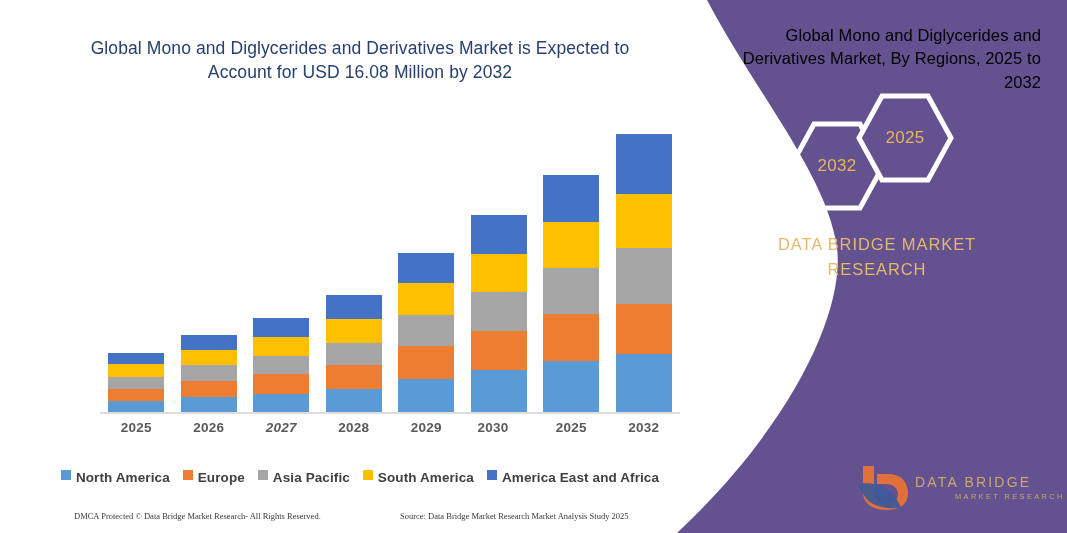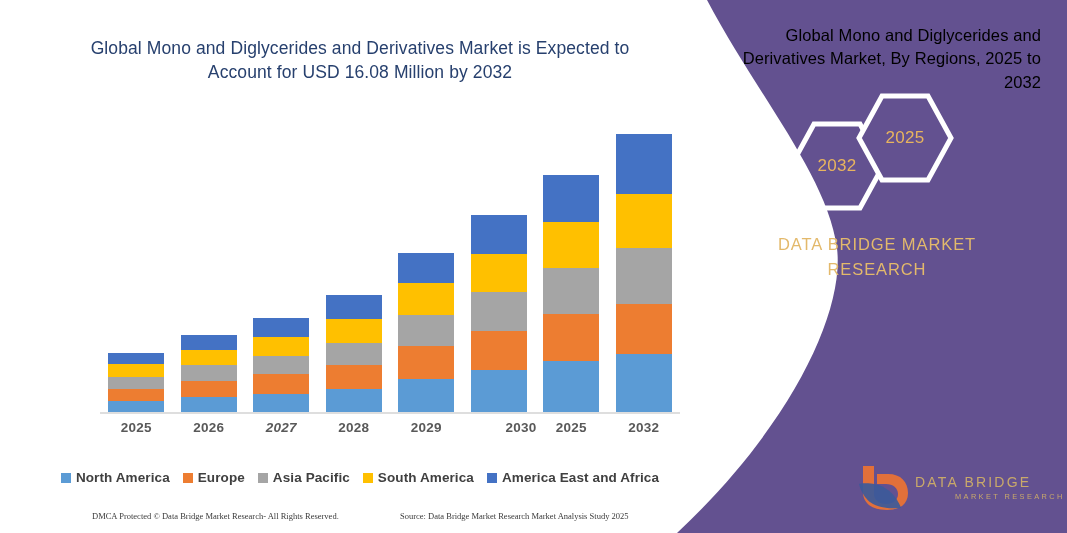--- a/index.html
+++ b/index.html
@@ -42,30 +42,30 @@
   .xlab{
     position:absolute;top:0;width:56px;text-align:center;
     font-size:13.5px;font-weight:bold;color:#595959;
     letter-spacing:.2px;
   }
 
   #legend{
     position:absolute;left:0;top:470px;width:720px;
     display:flex;justify-content:center;align-items:center;gap:13px;
   }
-  .lg-item{display:flex;align-items:center;gap:5px;}
+  .lg-item{display:flex;gap:5px;}
   .lg-swatch{width:10px;height:10px;display:block;}
   .lg-label{font-size:13.5px;font-weight:bold;color:#404040;letter-spacing:.1px;}
 
   #footer{
     position:absolute;left:0;top:508px;width:720px;height:22px;
     font-family:"Liberation Serif", serif;
     font-size:8.5px;color:#3a3a3a;
   }
-  #dmca{position:absolute;left:92px;top:3px;white-space:nowrap;}
+  #dmca{position:absolute;left:74px;top:3px;white-space:nowrap;}
   #source{position:absolute;left:400px;top:3px;white-space:nowrap;}
 
   
   #purple-panel{
     position:absolute;right:0;top:0;width:390px;height:533px;
     pointer-events:none;
   }
   #purple-svg{position:absolute;inset:0;width:390px;height:533px;display:block;}
 
   #panel-content{position:absolute;inset:0;}
@@ -172,21 +172,21 @@
           <div class="seg" title="North America 2032" style="height: 59.8138px; background: rgb(91, 155, 213);"></div>
         </div>
       </div>
     <div id="baseline"></div>
     <div id="xaxis">
         <div class="xlab" style="left: 8.25px;">2025</div>
         <div class="xlab" style="left: 80.75px;">2026</div>
         <div class="xlab" style="left: 153.25px; font-style: italic;">2027</div>
         <div class="xlab" style="left: 225.75px;">2028</div>
         <div class="xlab" style="left: 298.25px;">2029</div>
-        <div class="xlab" style="left: 393px;">2030</div>
+        <div class="xlab" style="left: 365px;">2030</div>
         <div class="xlab" style="left: 443.25px;">2025</div>
         <div class="xlab" style="left: 515.75px;">2032</div>
       </div>
 
     <div id="legend">
         <div class="lg-item">
           <span class="lg-swatch" style="background: rgb(91, 155, 213);"></span>
           <span class="lg-label">North America</span>
         </div>
         <div class="lg-item">

